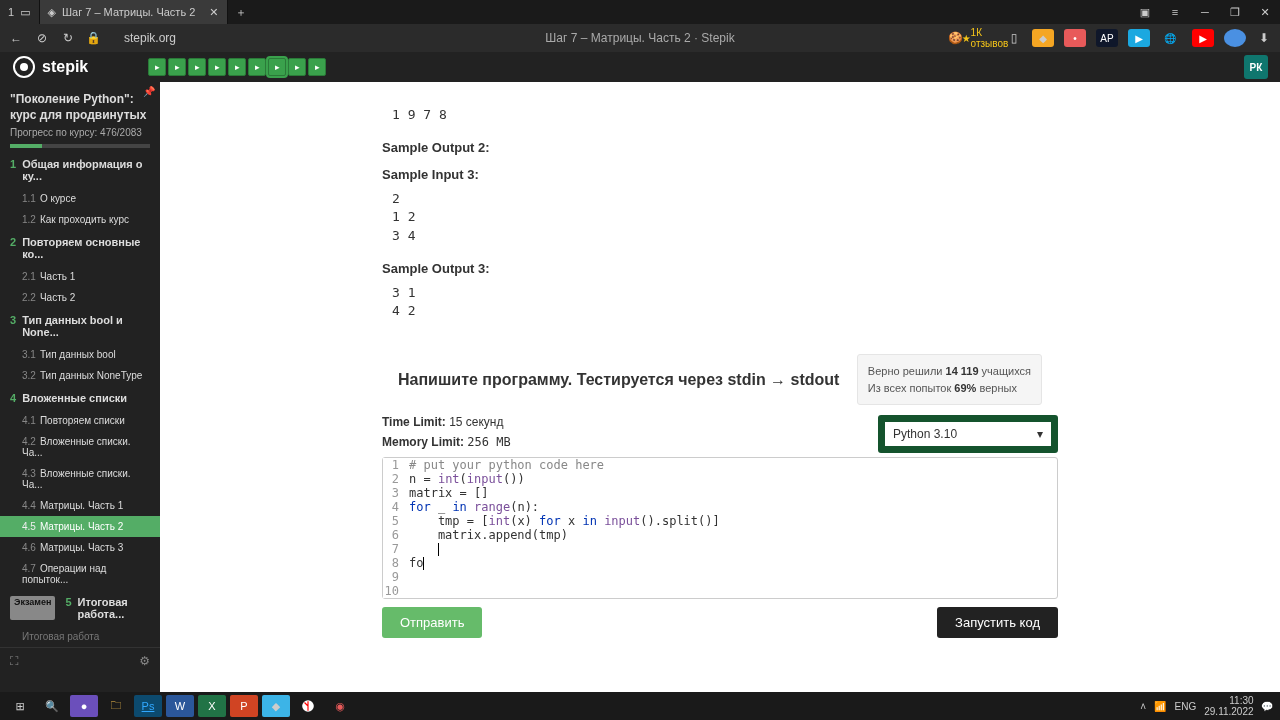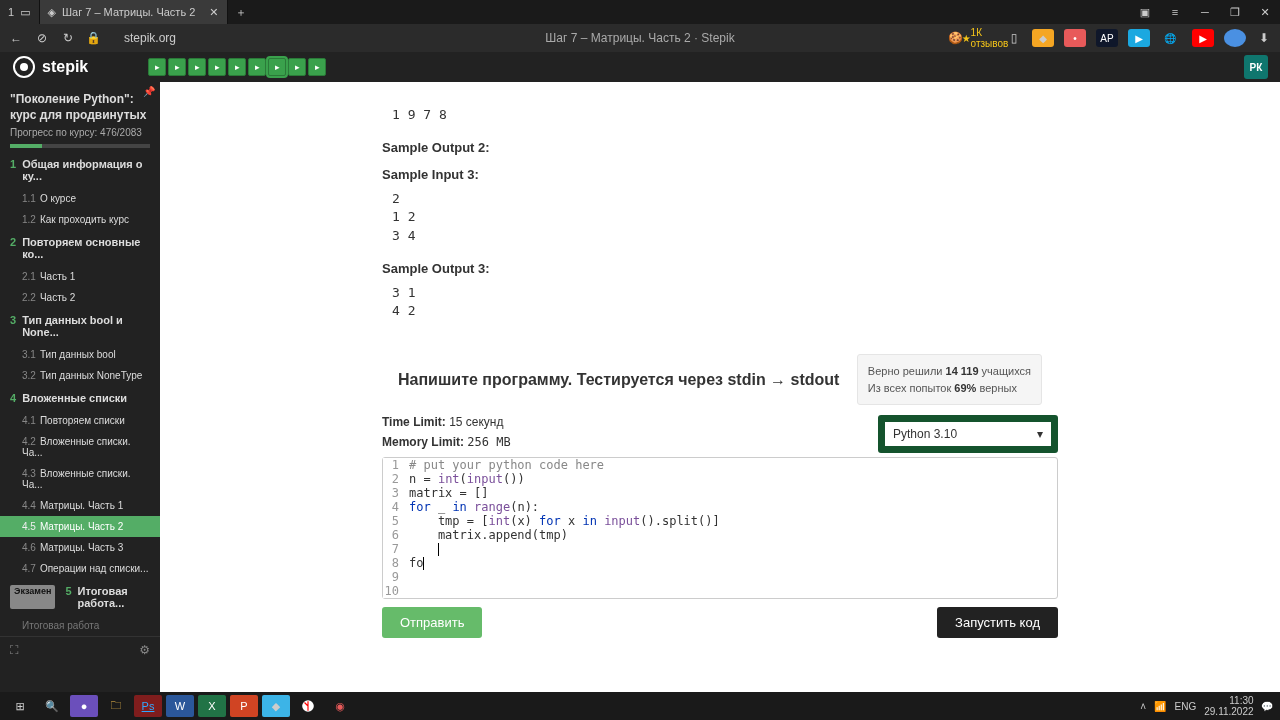--- a/index.html
+++ b/index.html
@@ -71,21 +71,21 @@
 
 .actions { display: flex; justify-content: space-between; margin-top: 8px; }
 .btn-primary { background: #66bb6a; color: #fff; border: none; padding: 8px 18px; border-radius: 3px; cursor: pointer; font-size: 13px; }
 .btn-dark { background: #222; color: #fff; border: none; padding: 8px 18px; border-radius: 3px; cursor: pointer; font-size: 13px; }
 
 .taskbar { height: 28px; background: #1a1a1a; display: flex; align-items: center; padding: 0 6px; gap: 4px; }
 .taskbar .tbtn { width: 28px; height: 22px; display: flex; align-items: center; justify-content: center; color: #ccc; font-size: 11px; cursor: pointer; border-radius: 2px; }
 .taskbar .tbtn.excel { background: #217346; color: #fff; }
 .taskbar .tbtn.word { background: #2b579a; color: #fff; }
 .taskbar .tbtn.ppt { background: #d04423; color: #fff; }
-.taskbar .tbtn.ps { background: #7f1d1d; color: #31a8ff; text-decoration: underline; }
+.taskbar .tbtn.ps { background: #0c4a6e; color: #31a8ff; text-decoration: underline; }
 .taskbar .tbtn.purple { background: #6b4fbb; color:#fff; }
 .taskbar .tbtn.folder { color: #f5c04e; }
 .taskbar .tbtn.yandex svg { width:14px; height:14px; }
 .taskbar .spacer { flex: 1; }
 .taskbar .tray { display: flex; align-items: center; gap: 8px; color: #ccc; font-size: 10px; }
 .taskbar .clock { text-align: right; line-height: 1.1; }
 </style>
 </head>
 <body>
 
@@ -189,21 +189,21 @@
     <div class="section">
         <span class="num">4</span>
         <span>Вложенные списки</span>
       </div>
     <div class="item"><span class="sub">4.1</span><span>Повторяем списки</span></div>
     <div class="item"><span class="sub">4.2</span><span>Вложенные списки. Ча...</span></div>
     <div class="item"><span class="sub">4.3</span><span>Вложенные списки. Ча...</span></div>
     <div class="item"><span class="sub">4.4</span><span>Матрицы. Часть 1</span></div>
     <div class="item active"><span class="sub">4.5</span><span>Матрицы. Часть 2</span></div>
     <div class="item"><span class="sub">4.6</span><span>Матрицы. Часть 3</span></div>
-    <div class="item"><span class="sub">4.7</span><span>Операции над списки...</span></div>
+    <div class="item"><span class="sub">4.7</span><span>Операции над попыток...</span></div>
 
     <div class="section">
         <span class="exam-badge">Экзамен</span>
         <span class="num">5</span>
         <span>Итоговая работа...</span>
       </div>
     <div class="item" style="color:#777"><span>Итоговая работа</span></div>
 
     <div class="sidebar-footer">
       <span>⛶</span>

